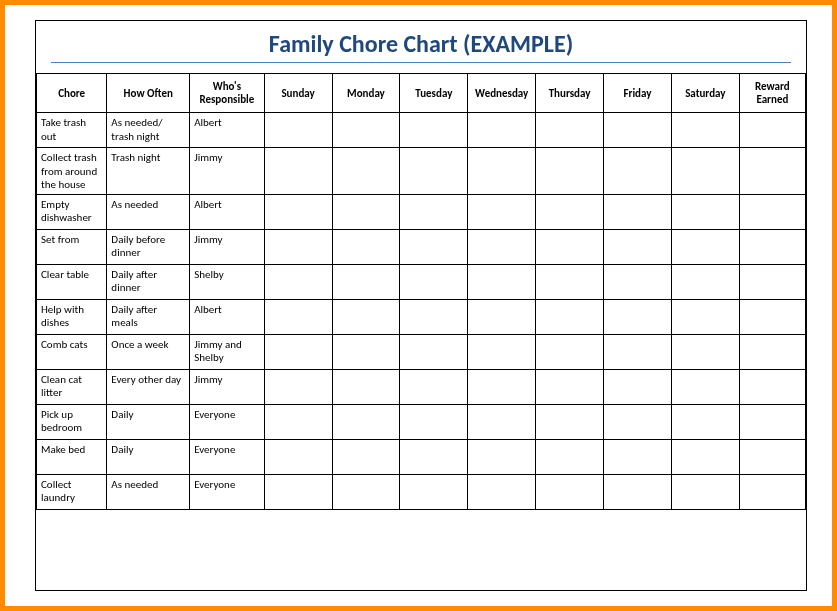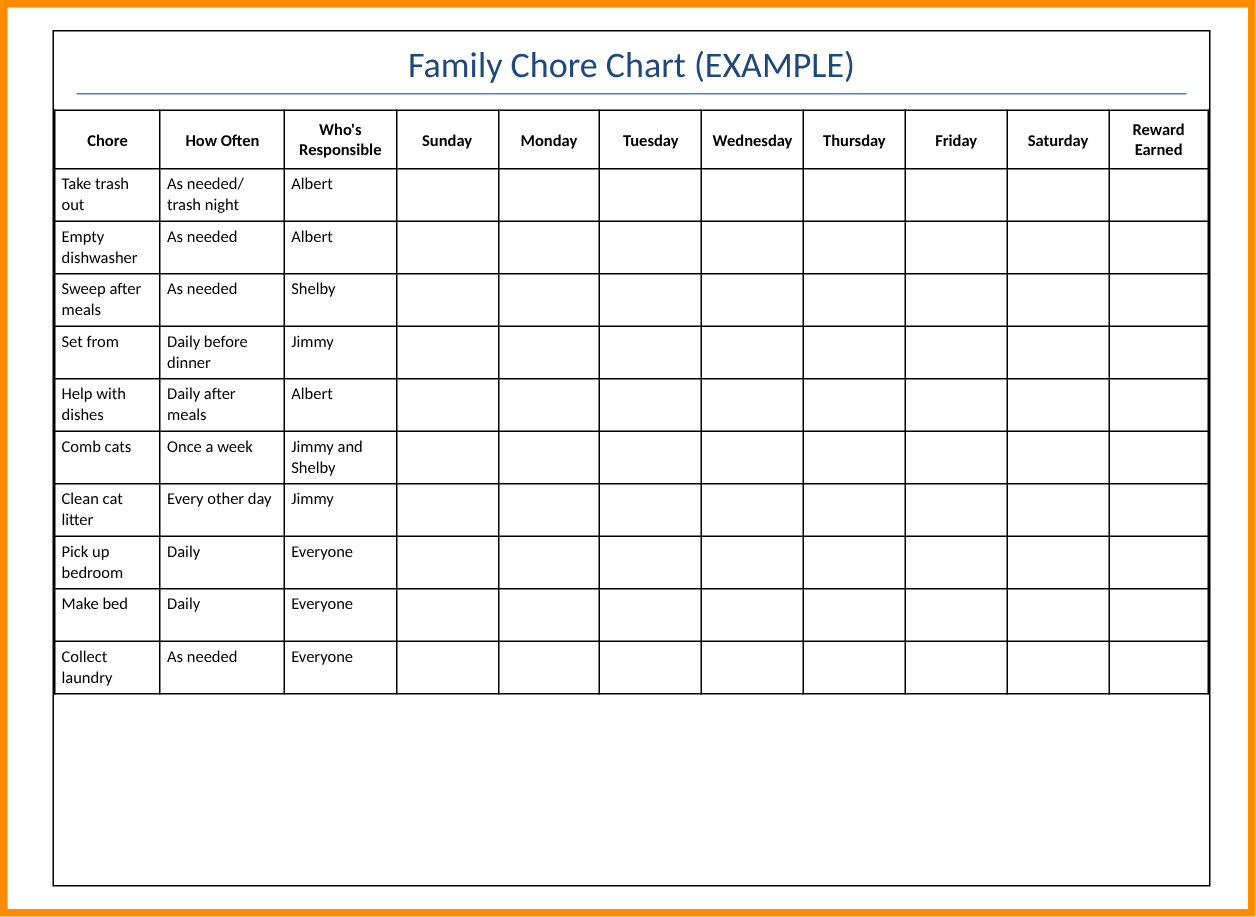--- a/index.html
+++ b/index.html
@@ -23,21 +23,21 @@
     right: 25px;
     bottom: 15px;
     border: 1px solid black;
     background: white;
   }
   .title {
     text-align: center;
     font-size: 24px;
     color: #1f497d;
     padding: 8px 0 4px 0;
-    font-weight: normal;
+    font-weight: bold;
   }
   .title-rule {
     margin: 0 15px 10px 15px;
     border: none;
     border-top: 1.5px solid #4f81bd;
   }
   table {
     border-collapse: collapse;
     width: calc(100% - 0px);
     margin: 0;
@@ -108,49 +108,62 @@
             <td></td>
             <td></td>
             <td></td>
             <td></td>
             <td></td>
             <td></td>
             <td></td>
             <td></td>
           </tr>
           <tr>
+            <td>Collect trash from around the house</td>
+            <td>Trash night</td>
+            <td>Jimmy</td>
+            <td></td>
+            <td></td>
+            <td></td>
+            <td></td>
+            <td></td>
+            <td></td>
+            <td></td>
+            <td></td>
+          </tr>
+          <tr>
             <td>Empty dishwasher</td>
             <td>As needed</td>
             <td>Albert</td>
             <td></td>
             <td></td>
             <td></td>
             <td></td>
             <td></td>
             <td></td>
             <td></td>
             <td></td>
           </tr>
           <tr>
-            <td>Sweep after meals</td>
-            <td>As needed</td>
-            <td>Shelby</td>
-            <td></td>
-            <td></td>
-            <td></td>
-            <td></td>
-            <td></td>
-            <td></td>
-            <td></td>
-            <td></td>
-          </tr>
-          <tr>
             <td>Set from</td>
             <td>Daily before dinner</td>
             <td>Jimmy</td>
+            <td></td>
+            <td></td>
+            <td></td>
+            <td></td>
+            <td></td>
+            <td></td>
+            <td></td>
+            <td></td>
+          </tr>
+          <tr>
+            <td>Clear table</td>
+            <td>Daily after dinner</td>
+            <td>Shelby</td>
             <td></td>
             <td></td>
             <td></td>
             <td></td>
             <td></td>
             <td></td>
             <td></td>
             <td></td>
           </tr>
           <tr>

